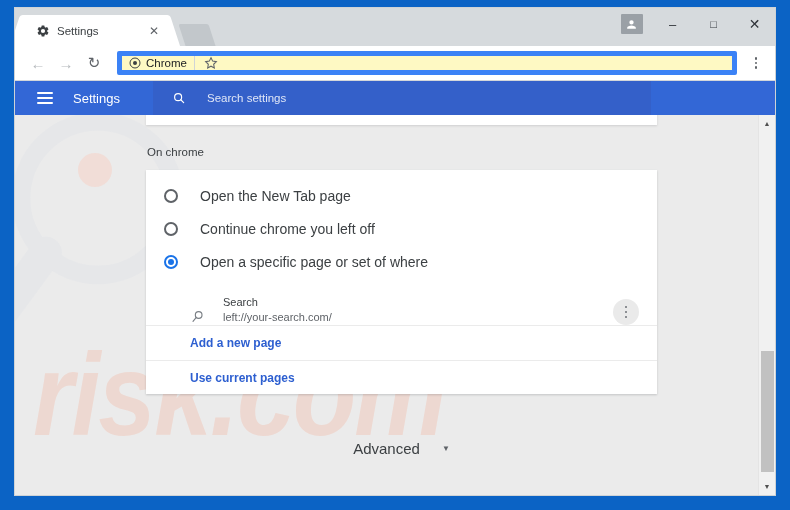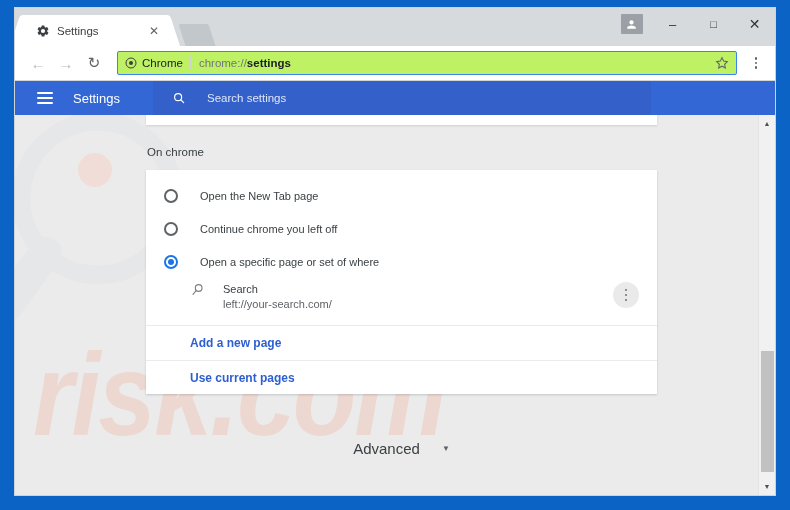--- a/index.html
+++ b/index.html
@@ -142,22 +142,22 @@
     font-size: 15px;
     margin-right: 2px;
     cursor: pointer;
   }
   .navbtn.active { color: #5f6368; }
 
   .omnibox {
     flex: 1;
     height: 24px;
     margin: 0 6px 0 8px;
-    background: #bef264;
-    border: 1px solid #3b82f6;
+    background: #fef9c3;
+    border: 5px solid #3b82f6;
     border-radius: 2px;
     display: flex;
     align-items: center;
     padding: 0 6px 0 7px;
     font-size: 11.5px;
   }
   .omni-chrome-icon {
     width: 12px; height: 12px;
     margin-right: 5px;
     flex: 0 0 12px;
@@ -341,27 +341,27 @@
   }
   .radio.checked:after {
     content: "";
     position: absolute;
     left: 2px; top: 2px;
     width: 6px; height: 6px;
     border-radius: 50%;
     background: #1a73e8;
   }
   .radio-label {
-    font-size: 11px;
+    font-size: 14px;
     color: #3c4043;
   }
 
   .page-entry {
     display: flex;
-    align-items: flex-start;
+    align-items: flex-end;
     height: 44px;
     padding-left: 44px;
     padding-right: 18px;
     border-bottom: 1px solid #ebebeb;
     margin-top: 4px;
   }
   .page-favicon {
     width: 16px; height: 16px;
     flex: 0 0 16px;
     margin-right: 17px;
@@ -488,21 +488,20 @@
 
     <div class="omnibox">
       <span class="omni-chrome-icon">
         <svg viewBox="0 0 24 24" width="12" height="12">
           <circle cx="12" cy="12" r="10" fill="none" stroke="#3c4043" stroke-width="2"></circle>
           <circle cx="12" cy="12" r="4" fill="#3c4043"></circle>
         </svg>
       </span>
       <span class="omni-scheme-label">Chrome</span>
       <span class="omni-sep"></span>
-      <span class="omni-url"><span>chrome://</span><b>settings</b></span>
       <span class="omni-star">
         <svg viewBox="0 0 24 24" width="16" height="16">
           <path fill="none" stroke="#5f6368" stroke-width="1.6" d="M12 4l2.5 5.2 5.5.8-4 3.9 1 5.6-5-2.7-5 2.7 1-5.6-4-3.9 5.5-.8z"></path>
         </svg>
       </span>
     </div>
 
     <div class="menu-dots">
       <span></span>
       <span></span>

